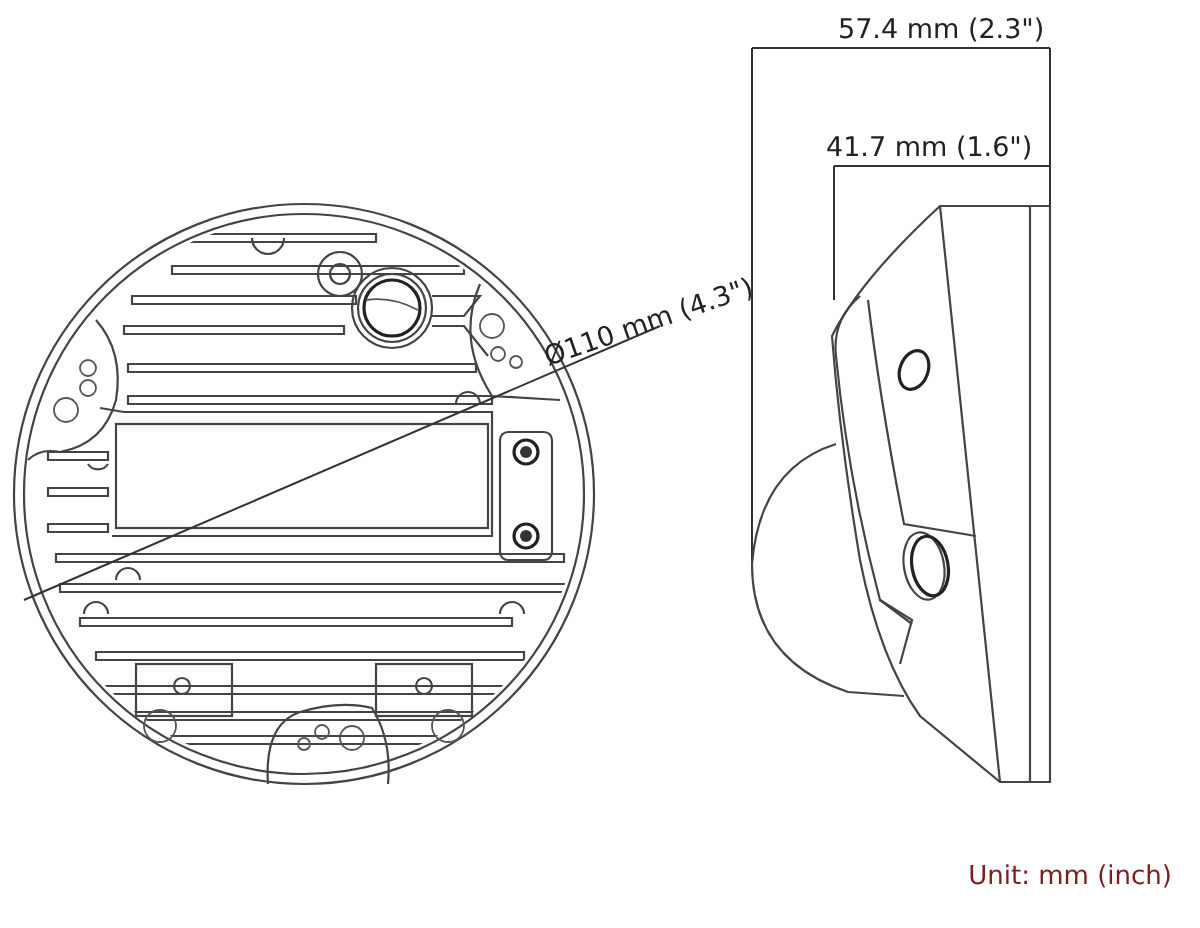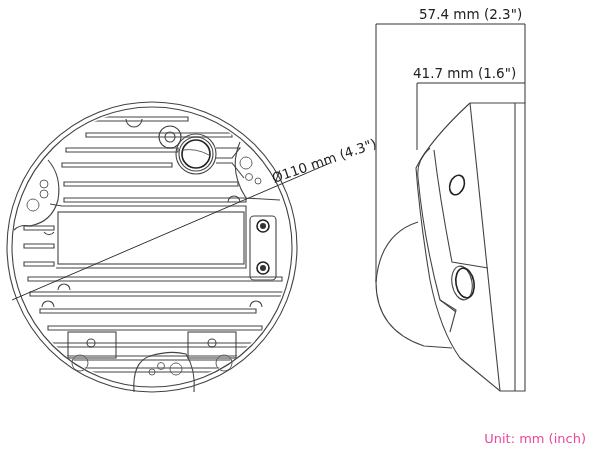--- a/index.html
+++ b/index.html
@@ -1,21 +1,21 @@
 <!DOCTYPE html>
 <html><head>
 <meta charset="utf-8">
 <style>
   html, body { margin: 0; padding: 0; background: #ffffff; }
   body { width: 600px; height: 464px; position: relative; overflow: hidden;
          font-family: "Liberation Sans", sans-serif; }
   #drawing { position: absolute; left: 0; top: 0; }
   .dim-label { font-family: "DejaVu Sans", sans-serif; font-size: 13.5px; fill: #222; }
   .unit-label { position: absolute; right: 14px; top: 431px; font-family: "DejaVu Sans", sans-serif;
-                font-size: 13px; color: #ec4899; }
+                font-size: 13px; color: #7f1d1d; }
   .ln { fill: none; stroke: #444; stroke-width: 1.1; }
   .thin { fill: none; stroke: #555; stroke-width: 0.9; }
   .thick { fill: none; stroke: #222; stroke-width: 1.6; }
   .dim { fill: none; stroke: #333; stroke-width: 1; }
 </style>
 </head>
 <body>
 
 <svg id="drawing" width="600" height="464" viewBox="0 0 600 464" xmlns="http://www.w3.org/2000/svg">
 

